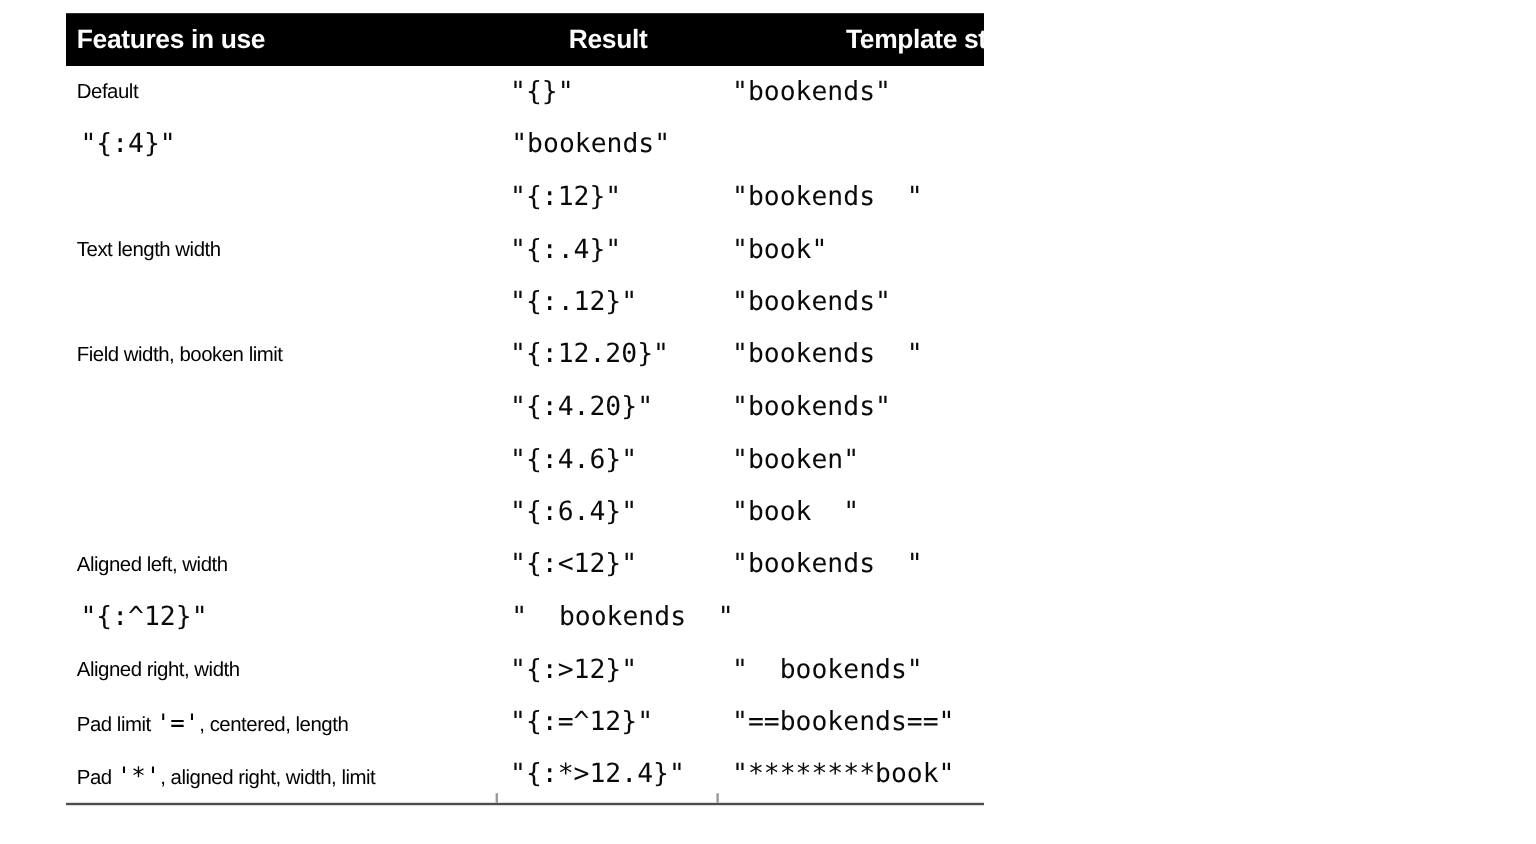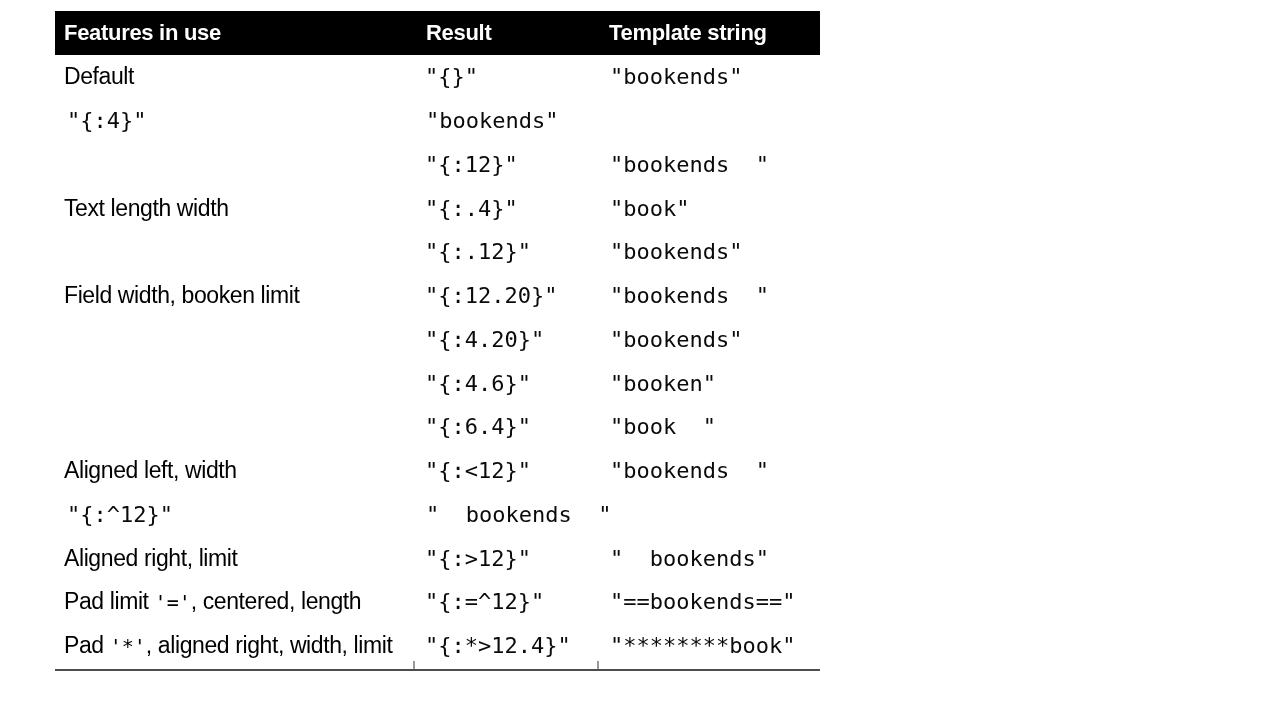--- a/index.html
+++ b/index.html
@@ -9,20 +9,21 @@
   .page { position: relative; width: 1280px; height: 703px; background: #ffffff; }
 
   .fmt-table { position: absolute; left: 55px; top: 11px; width: 765px; }
 
   .thead {
     display: grid;
     grid-template-columns: 358px 184px 1fr;
     align-items: center;
     height: 44px;
     background: #000000;
+    gap: 48px;
   }
   .th {
     color: #ffffff;
     font-size: 22px;
     font-weight: bold;
     letter-spacing: -0.3px;
     white-space: nowrap;
   }
   .c1 { padding-left: 9px; }
   .c2 { padding-left: 12px; }
@@ -32,21 +33,21 @@
   .tr {
     display: grid;
     grid-template-columns: 358px 184px 1fr;
     align-items: center;
     height: 43.75px;
   }
   .td { white-space: nowrap; overflow: visible; }
 
   .flabel {
     font-family: "Liberation Sans", sans-serif;
-    font-size: 23px;
+    font-size: 17px;
     color: #000000;
     letter-spacing: -0.4px;
   }
   .imono {
     font-family: "DejaVu Sans Mono", monospace;
     font-size: 20px;
     color: #000000;
     white-space: pre;
   }
   .code {
@@ -134,21 +135,21 @@
         <div class="tr">
           <div class="td c1"><span class="flabel">Aligned left, width</span></div>
           <div class="td c2"><span class="code">"{:&lt;12}"</span></div>
           <div class="td c3"><span class="code">"bookends  "</span></div>
         </div>
         <div class="tr">
           <div class="td c2"><span class="code">"{:^12}"</span></div>
           <div class="td c3"><span class="code">"  bookends  "</span></div>
         </div>
         <div class="tr">
-          <div class="td c1"><span class="flabel">Aligned right, limit</span></div>
+          <div class="td c1"><span class="flabel">Aligned right, width</span></div>
           <div class="td c2"><span class="code">"{:&gt;12}"</span></div>
           <div class="td c3"><span class="code">"  bookends"</span></div>
         </div>
         <div class="tr">
           <div class="td c1"><span class="flabel">Pad limit </span><span class="imono">'='</span><span class="flabel">, centered, length</span></div>
           <div class="td c2"><span class="code">"{:=^12}"</span></div>
           <div class="td c3"><span class="code">"==bookends=="</span></div>
         </div>
         <div class="tr">
           <div class="td c1"><span class="flabel">Pad </span><span class="imono">'*'</span><span class="flabel">, aligned right, width, limit</span></div>

